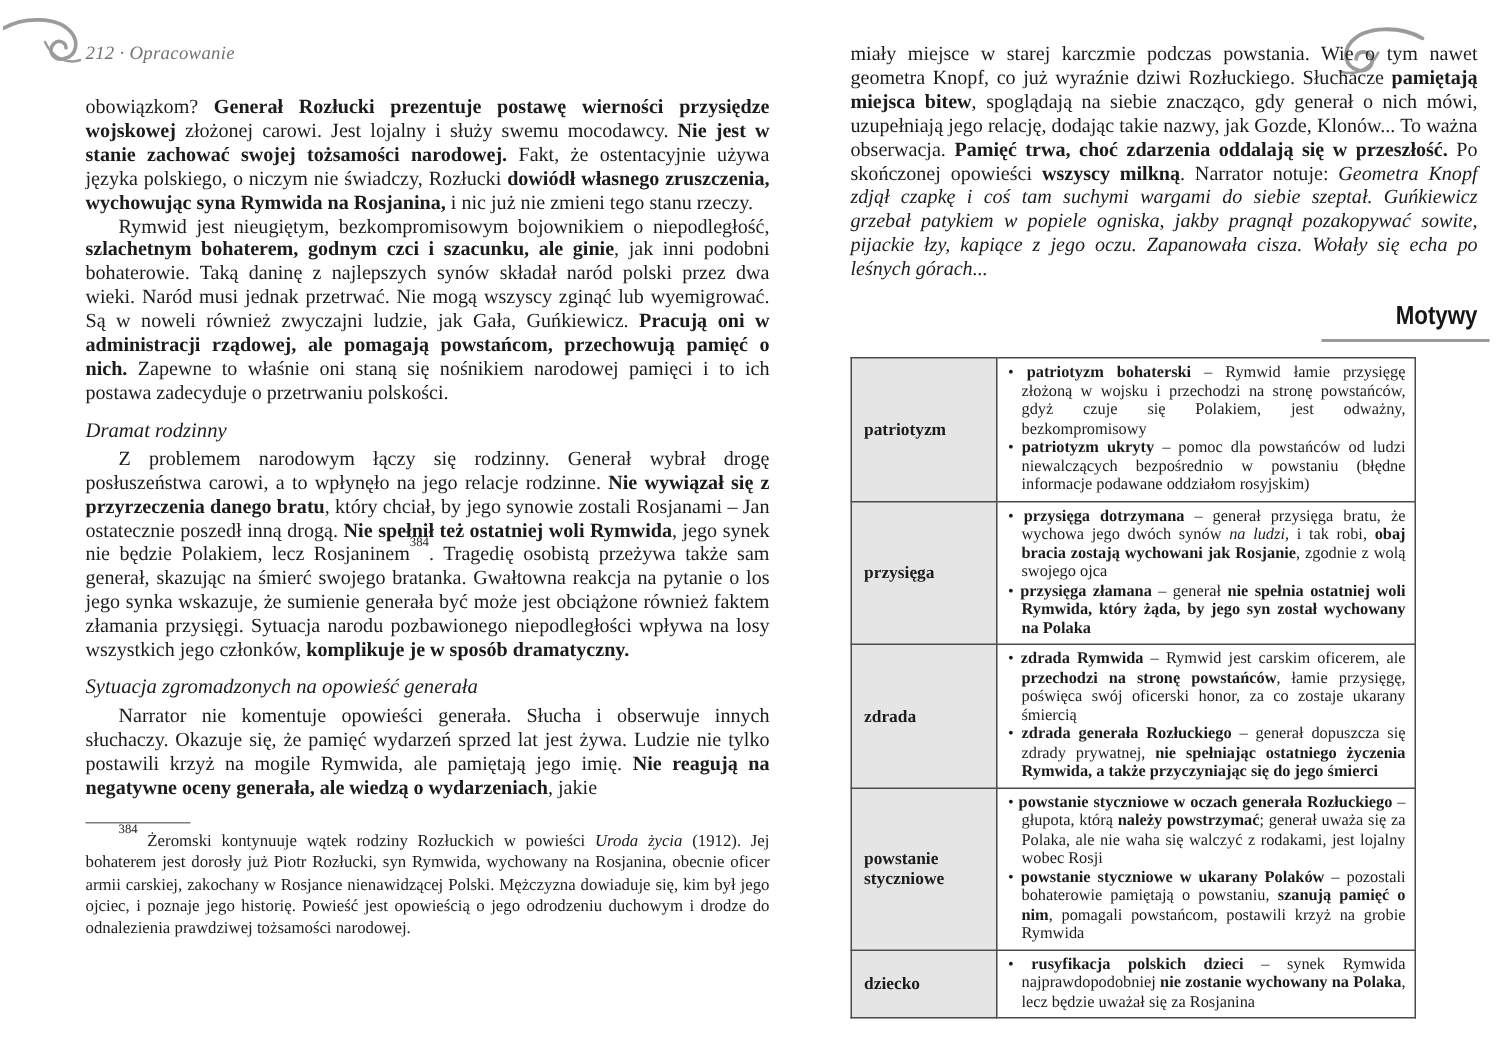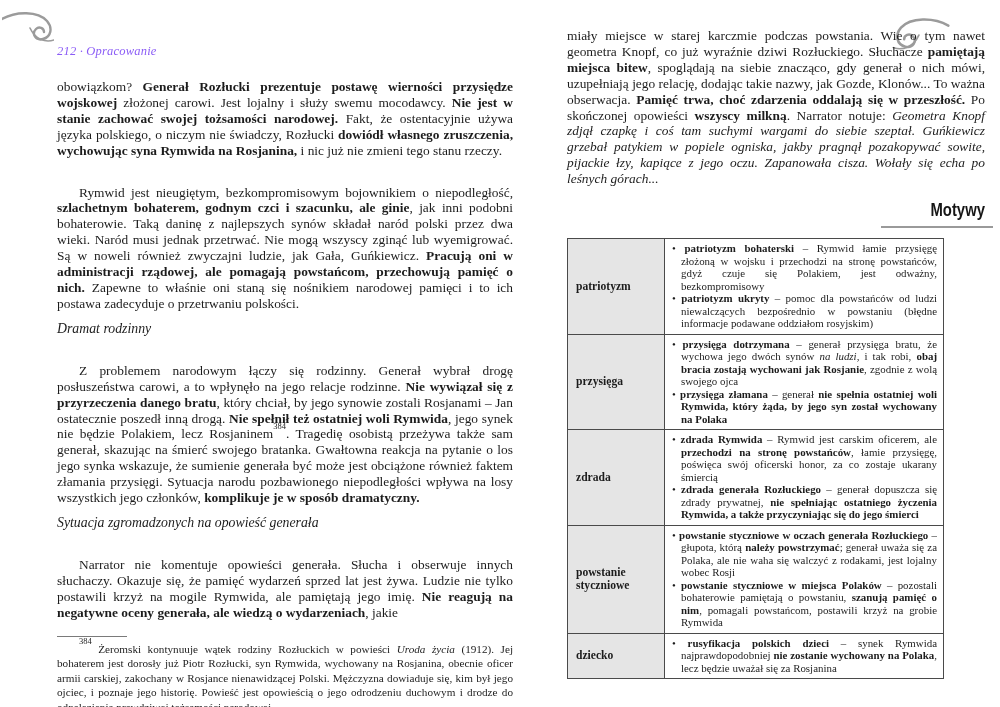--- a/index.html
+++ b/index.html
@@ -9,30 +9,30 @@
     font-family:"Liberation Serif", serif;
     color:#1c1c1c;
     position:relative;
     overflow:hidden;
   }
   .page { position:absolute; top:28px; }
   .page-left  { left:57px;  width:456px; }
   .page-right { left:567px; width:418px; }
 
   .running-head {
-    font-style:italic; font-size:12.5px; color:#8b5cf6;
-    margin:16px 0 20px 0; letter-spacing:.2px;
+    font-style:italic; font-size:12.5px; color:#737373;
+    margin:0 0 20px 0; letter-spacing:.2px;
   }
   .running-head.right { text-align:right; padding-right:106px; }
 
   .body-p {
     margin:0; font-size:13.4px; line-height:15.9px;
     text-align:justify; text-justify:inter-word;
   }
-  .body-p.indent { text-indent:22px;margin-top:26px; }
+  .body-p.indent { text-indent:22px; }
   .body-p b { font-weight:bold; }
   .body-p i { }
   sup { font-size:8.5px; line-height:0; position:relative; top:-4px; }
 
   .sub-heading {
     font-size:13.8px; font-style:italic; font-weight:normal;
     margin:9px 0 3px 0;
   }
 
   .footnote-rule {
@@ -136,21 +136,21 @@
           <td class="motif-cell">zdrada</td>
           <td class="desc-cell">
             <div class="bullet-item"><b>zdrada Rymwida</b> – Rymwid jest carskim oficerem, ale <b>przechodzi na stronę powstańców</b>, łamie przysięgę, poświęca swój oficerski honor, za co zostaje ukarany śmiercią</div>
             <div class="bullet-item"><b>zdrada generała Rozłuckiego</b> – generał dopuszcza się zdrady prywatnej, <b>nie spełniając ostatniego życzenia Rymwida, a także przyczyniając się do jego śmierci</b></div>
           </td>
         </tr>
         <tr>
           <td class="motif-cell">powstanie styczniowe</td>
           <td class="desc-cell">
             <div class="bullet-item"><b>powstanie styczniowe w oczach generała Rozłuckiego</b> – głupota, którą <b>należy powstrzymać</b>; generał uważa się za Polaka, ale nie waha się walczyć z rodakami, jest lojalny wobec Rosji</div>
-            <div class="bullet-item"><b>powstanie styczniowe w miejsca Polaków</b> – pozostali bohaterowie pamiętają o powstaniu, <b>szanują pamięć o nim</b>, pomagali powstańcom, postawili krzyż na grobie Rymwida</div>
+            <div class="bullet-item"><b>powstanie styczniowe w ukarany Polaków</b> – pozostali bohaterowie pamiętają o powstaniu, <b>szanują pamięć o nim</b>, pomagali powstańcom, postawili krzyż na grobie Rymwida</div>
           </td>
         </tr>
         <tr>
           <td class="motif-cell">dziecko</td>
           <td class="desc-cell">
             <div class="bullet-item"><b>rusyfikacja polskich dzieci</b> – synek Rymwida najprawdopodobniej <b>nie zostanie wychowany na Polaka</b>, lecz będzie uważał się za Rosjanina</div>
           </td>
         </tr>
       </tbody>
   </table>

